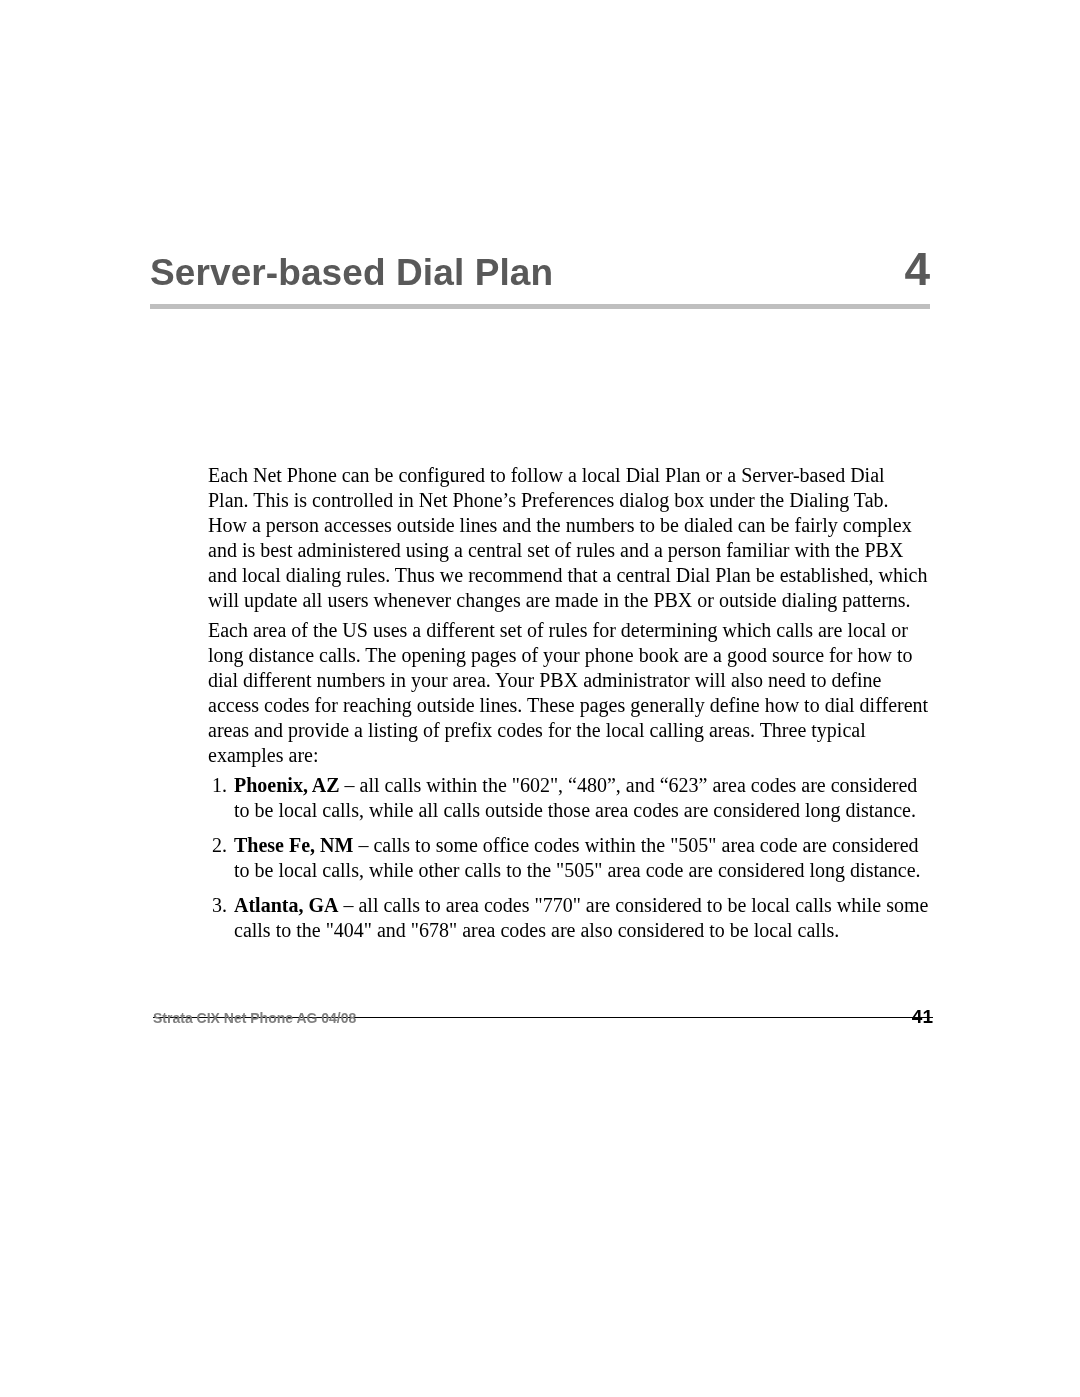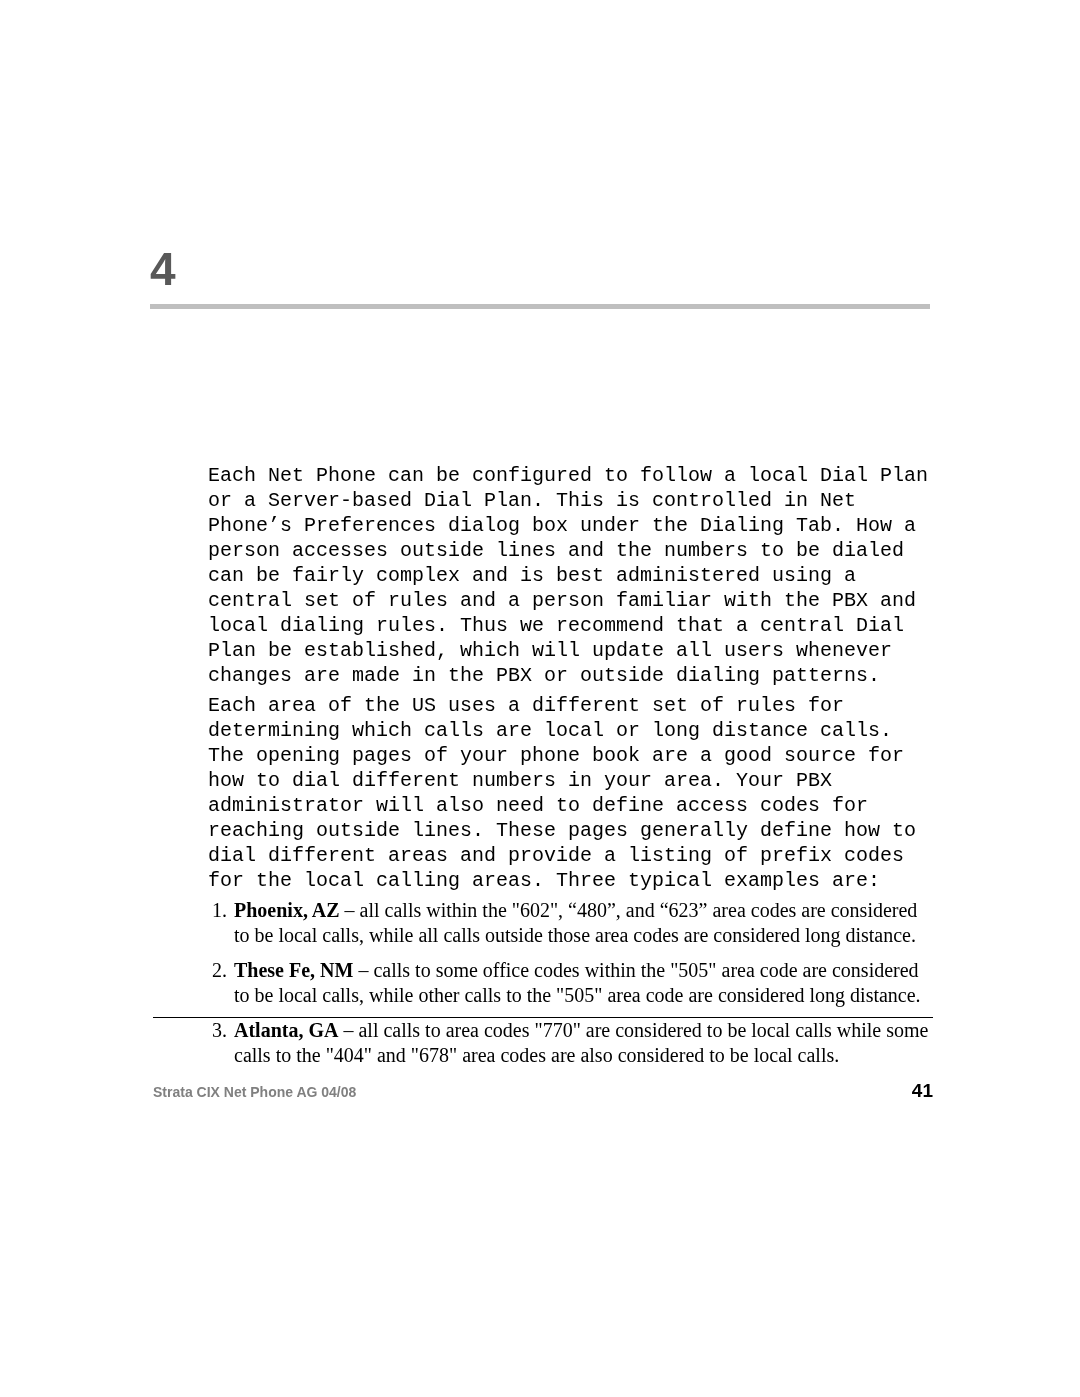--- a/index.html
+++ b/index.html
@@ -35,42 +35,41 @@
     font-size: 31px;
     color: #000;
     margin: 34px 0 8px 0;
   }
   .body-block { margin-left: 58px; }
   .para {
     font-size: 20px;
     line-height: 1.25;
     margin: 0 0 5px 0;
     text-align: left;
-    font-family: Liberation Mono, monospace;
   }
   ol.examples {
     font-size: 20px;
     line-height: 1.25;
     margin: 4px 0 8px 0;
     padding-left: 24px;
   }
   ol.examples li { margin-bottom: 10px; padding-left: 2px; }
   .b { font-weight: 700; margin-top: 47px; }
   .footer-rule {
     position: absolute;
     left: 153px;
     right: 147px;
     top: 1017px;
     border-top: 1px solid #000;
   }
   .footer {
     position: absolute;
     left: 153px;
     right: 147px;
-    top: 1080px;
+    top: 1006px;
     display: flex;
     justify-content: space-between;
     align-items: baseline;
     font-family: Arial, Helvetica, sans-serif;
   }
   .footer-left {
     font-weight: 700;
     font-size: 14px;
     color: #808080;
   }
@@ -79,20 +78,21 @@
     font-size: 19px;
     color: #000;
   }
 </style>
 </head>
 <body>
 
 <div class="page">
 
   <div class="chapter-head">
+    <span class="chapter-title">Server-based Dial Plan</span>
     <span class="chapter-number">4</span>
   </div>
 
   <div class="body-block">
     <p class="para">Each Net Phone can be configured to follow a local Dial Plan or a Server-based Dial Plan. This is controlled in Net Phone’s Preferences dialog box under the Dialing Tab. How a person accesses outside lines and the numbers to be dialed can be fairly complex and is best administered using a central set of rules and a person familiar with the PBX and local dialing rules. Thus we recommend that a central Dial Plan be established, which will update all users whenever changes are made in the PBX or outside dialing patterns.</p>
   </div>
 
 
   <div class="body-block">
     <p class="para">Each area of the US uses a different set of rules for determining which calls are local or long distance calls. The opening pages of your phone book are a good source for how to dial different numbers in your area. Your PBX administrator will also need to define access codes for reaching outside lines.   These pages generally define how to dial different areas and provide a listing of prefix codes for the local calling areas. Three typical examples are:</p>

